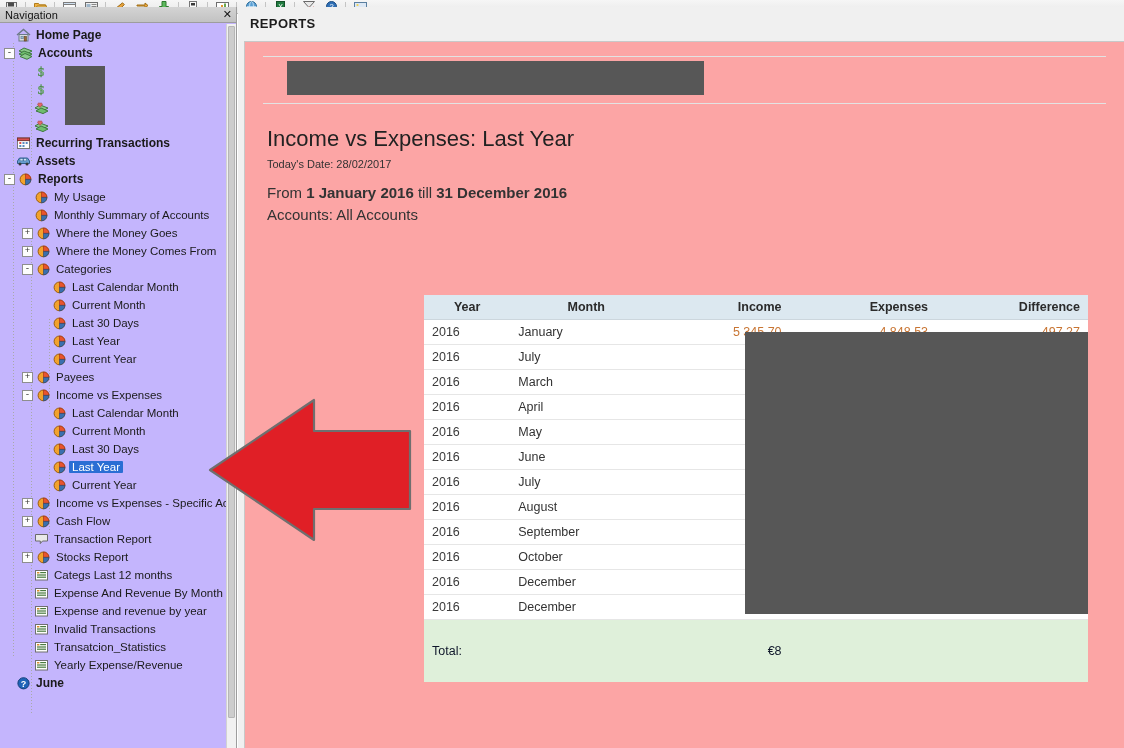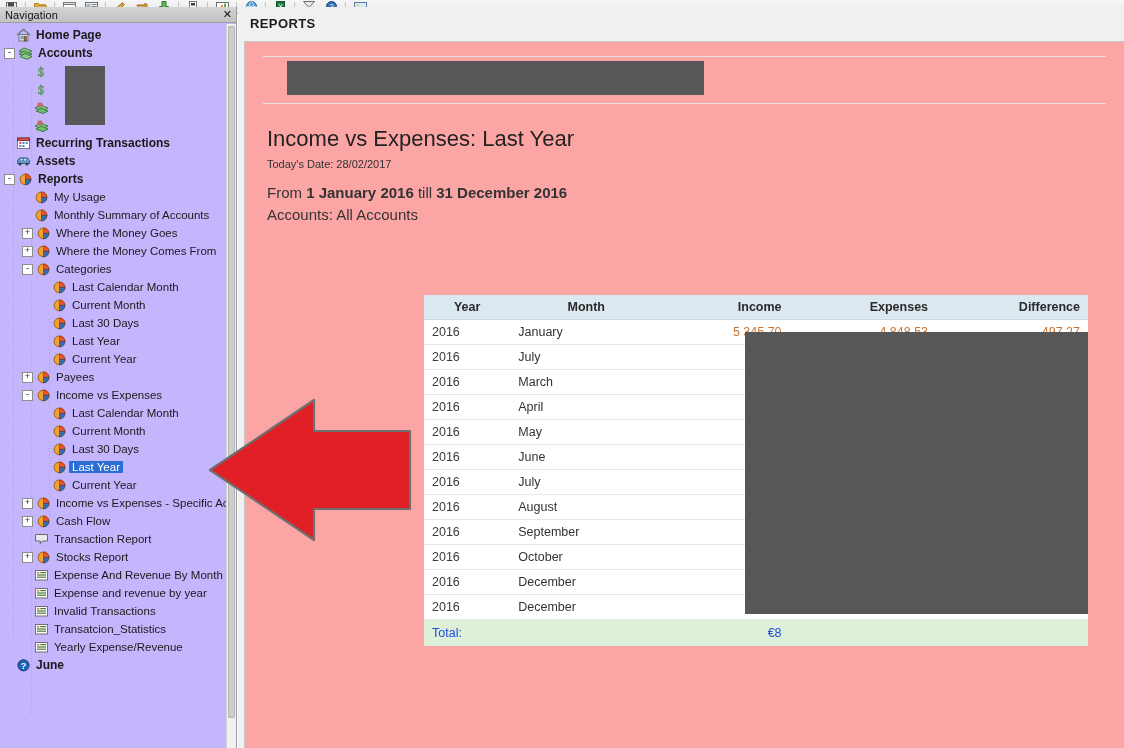--- a/index.html
+++ b/index.html
@@ -107,21 +107,21 @@
   table{border-collapse:collapse;width:664px;font-size:12.5px;color:#333;}
   thead th{
     background:#dce8f0;font-weight:700;color:#2b2b2b;text-align:center;
     padding:5px 8px;font-size:12.5px;border-bottom:1px solid #ccd6dd;
   }
   thead th.num{text-align:right;}
   tbody td{padding:5px 8px;border-bottom:1px solid #e6e6e6;background:#fff;}
   tbody td.num{text-align:right;color:#c87533;}
   tbody tr td:first-child{color:#3a3a3a;}
   tfoot td{
-    background:#dff0da;padding:6px 8px;font-weight:400;color:#1d4ed8;border-top:1px solid #cfe3c9;
+    background:#dff0da;padding:24px 8px;font-weight:400;color:#0f172a;border-top:1px solid #cfe3c9;
   }
   tfoot td.num{text-align:right;}
 
   .redact-tbl{
     position:absolute;left:745px;top:332px;width:343px;height:282px;background:#575757;
     z-index:30;
   }
 
   
   .arrow{position:absolute;left:208px;top:398px;width:204px;height:144px;z-index:40;}
@@ -586,20 +586,33 @@
         <div class="row ind1">
           <span class="exp">+</span>
           <span class="ico">
             <svg width="15" height="14" viewBox="0 0 15 14">
               <circle cx="7.5" cy="7.4" r="5.4" fill="#f2a22c" stroke="#9a5d10"></circle>
               <path d="M7.5 7.4V2A5.4 5.4 0 0 1 12.9 7.4z" fill="#e8542e" stroke="#9a2a10" stroke-width="0.6"></path>
               <path d="M7.5 7.4 12.9 7.4A5.4 5.4 0 0 1 7.5 12.8z" fill="#3a6fae" stroke="#1f4270" stroke-width="0.6"></path>
             </svg>
           </span>
           <span class="lbl">Stocks Report</span>
+        </div>
+        <div class="row ind1">
+          <span class="exp blank"></span>
+          <span class="ico">
+            <svg width="15" height="14" viewBox="0 0 15 14">
+              <rect x="1.5" y="2.5" width="12" height="9.5" fill="#fdfdfd" stroke="#6f6f6f"></rect>
+              <rect x="3" y="4" width="2.4" height="1.5" fill="#d98a2b"></rect>
+              <rect x="6.2" y="4" width="5.8" height="1.2" fill="#4a7a3f"></rect>
+              <rect x="3" y="6.4" width="9" height="1.2" fill="#4a7a3f"></rect>
+              <rect x="3" y="8.6" width="9" height="1.2" fill="#4a7a3f"></rect>
+            </svg>
+          </span>
+          <span class="lbl">Categs Last 12 months</span>
         </div>
         <div class="row ind1">
           <span class="exp blank"></span>
           <span class="ico">
             <svg width="15" height="14" viewBox="0 0 15 14">
               <rect x="1.5" y="2.5" width="12" height="9.5" fill="#fdfdfd" stroke="#6f6f6f"></rect>
               <rect x="3" y="4" width="2.4" height="1.5" fill="#d98a2b"></rect>
               <rect x="6.2" y="4" width="5.8" height="1.2" fill="#4a7a3f"></rect>
               <rect x="3" y="6.4" width="9" height="1.2" fill="#4a7a3f"></rect>
               <rect x="3" y="8.6" width="9" height="1.2" fill="#4a7a3f"></rect>

